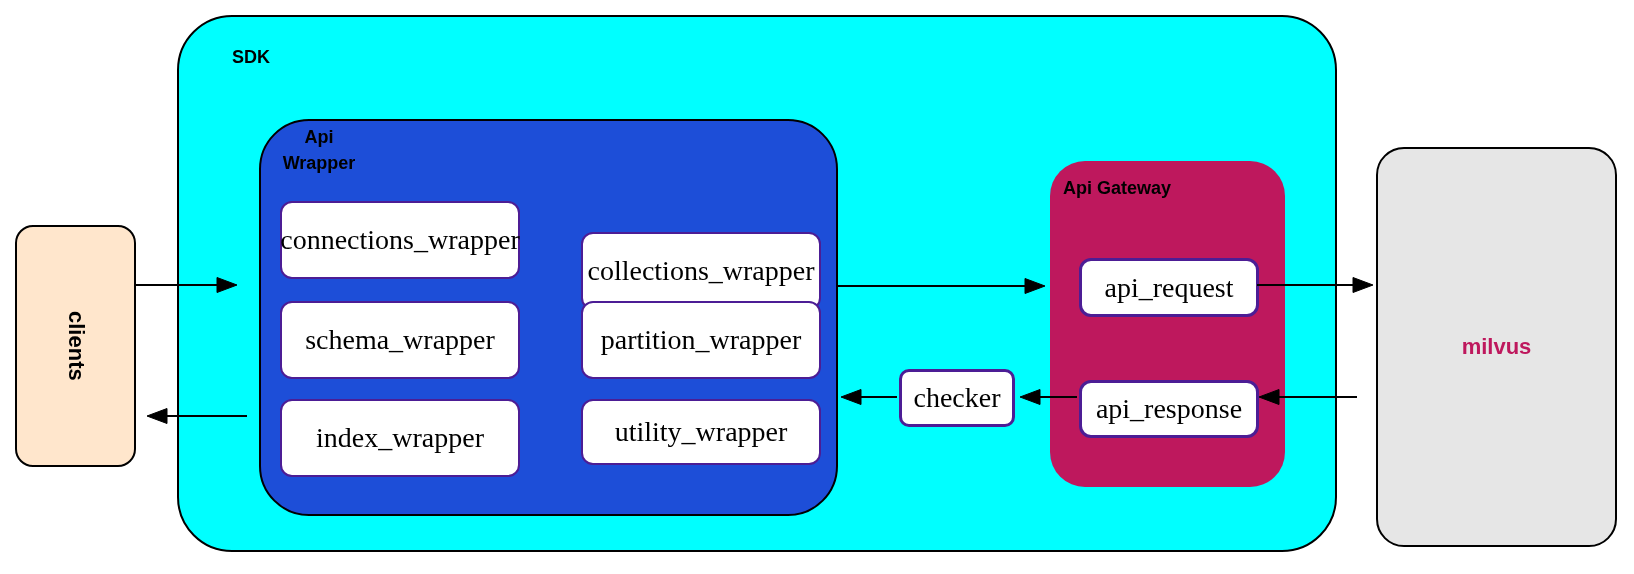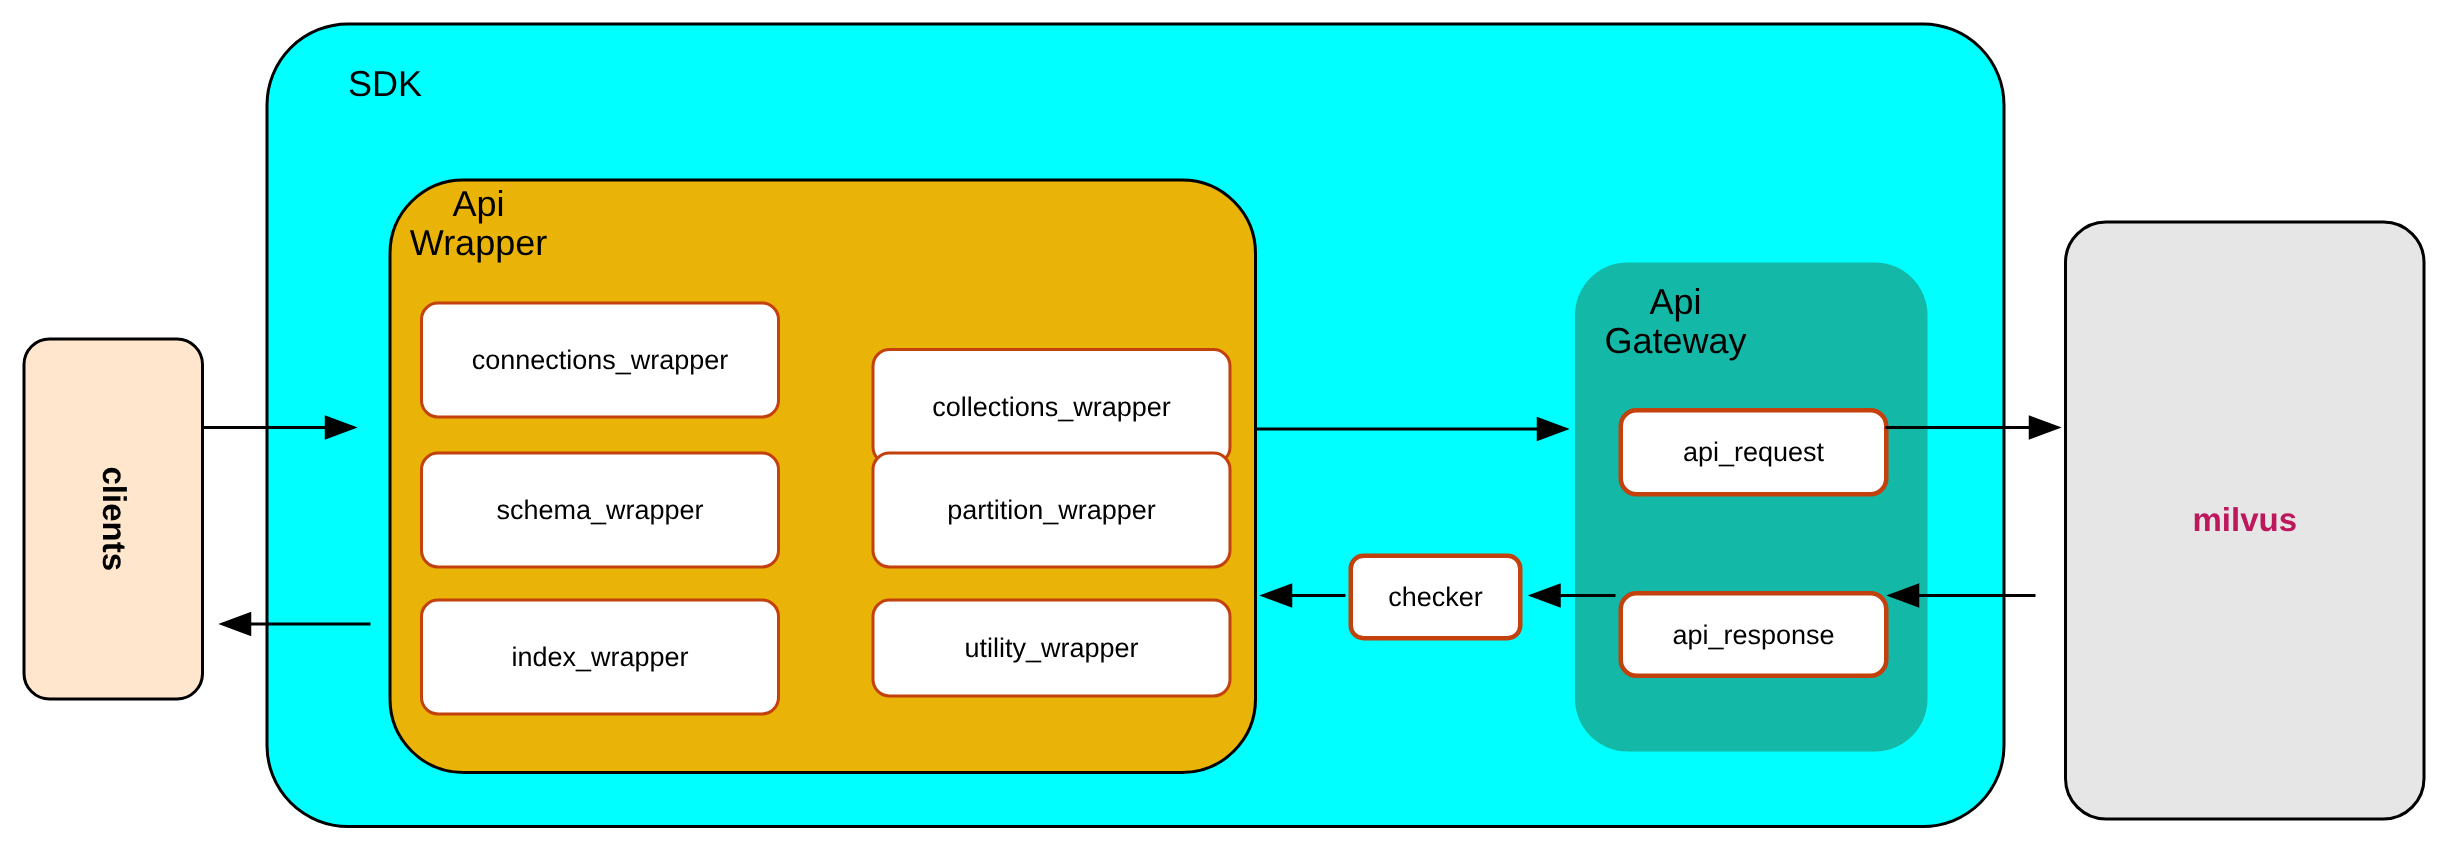--- a/index.html
+++ b/index.html
@@ -15,39 +15,40 @@
     background: #FFFFFF;
     overflow: hidden;
   }
   .node {
     position: absolute;
     box-sizing: border-box;
     border: 2px solid #000000;
   }
   .container-label {
     position: absolute;
-    font-weight: normal;
-    font-size: 24px;
+    font-weight: bold;
+    font-size: 18px;
     line-height: 26px;
     color: #000000;
     white-space: normal;
     text-align: center;
   }
   .white-box {
     position: absolute;
     box-sizing: border-box;
     background: #FFFFFF;
-    border: 2px solid #c2410c;
+    border: 2px solid #4c1d95;
     border-radius: 12px;
     display: flex;
     align-items: center;
     justify-content: center;
-    font-size: 18px;
+    font-size: 28px;
     color: #000000;
     white-space: nowrap;
+    font-family: Liberation Serif, serif;
   }
   .thick { border-width: 3px; }
 
   #sdk {
     left: 177px; top: 15px;
     width: 1160px; height: 537px;
     background: #00FFFF;
     border-radius: 55px;
   }
   #sdk-label {
@@ -117,34 +118,34 @@
   #arrows polygon { fill: #000000; stroke: #000000; stroke-width: 1px; }
 </style>
 </head>
 <body>
 
 <div id="canvas">
 
   <div id="sdk" class="node" style="background-color: rgb(0, 255, 255);">
     <div id="sdk-label" class="container-label">SDK</div>
 
-    <div id="api-wrapper" style="background-color: #eab308;">
+    <div id="api-wrapper" style="background-color: #1d4ed8;">
       <div id="api-wrapper-label" class="container-label">Api Wrapper</div>
 
       <div class="white-box" style="left:19px;  top:80px;  width:240px; height:78px;">connections_wrapper</div>
       <div class="white-box" style="left:320px; top:80px;  width:240px; height:78px;margin-top:31px;">collections_wrapper</div>
       <div class="white-box" style="left:19px;  top:180px; width:240px; height:78px;">schema_wrapper</div>
       <div class="white-box" style="left:320px; top:180px; width:240px; height:78px;">partition_wrapper</div>
       <div class="white-box" style="left:19px;  top:278px; width:240px; height:78px;">index_wrapper</div>
       <div class="white-box" style="left:320px; top:278px; width:240px; height:66px;">utility_wrapper</div>
     </div>
 
     <div id="checker" class="white-box thick" style="left:720px; top:352px;">checker</div>
 
-    <div id="api-gateway" style="background-color: #14b8a6; margin-top: 14px;">
+    <div id="api-gateway" style="background-color: #be185d;">
       <div id="api-gateway-label" class="container-label">Api Gateway</div>
 
       <div class="white-box thick" style="left:29px; top:97px;  width:180px; height:59px;">api_request</div>
       <div class="white-box thick" style="left:29px; top:219px; width:180px; height:58px;">api_response</div>
     </div>
   </div>
 
   <div id="clients" class="node" style="background-color: rgb(255, 230, 204);">
     <span id="clients-label">clients</span>
   </div>

